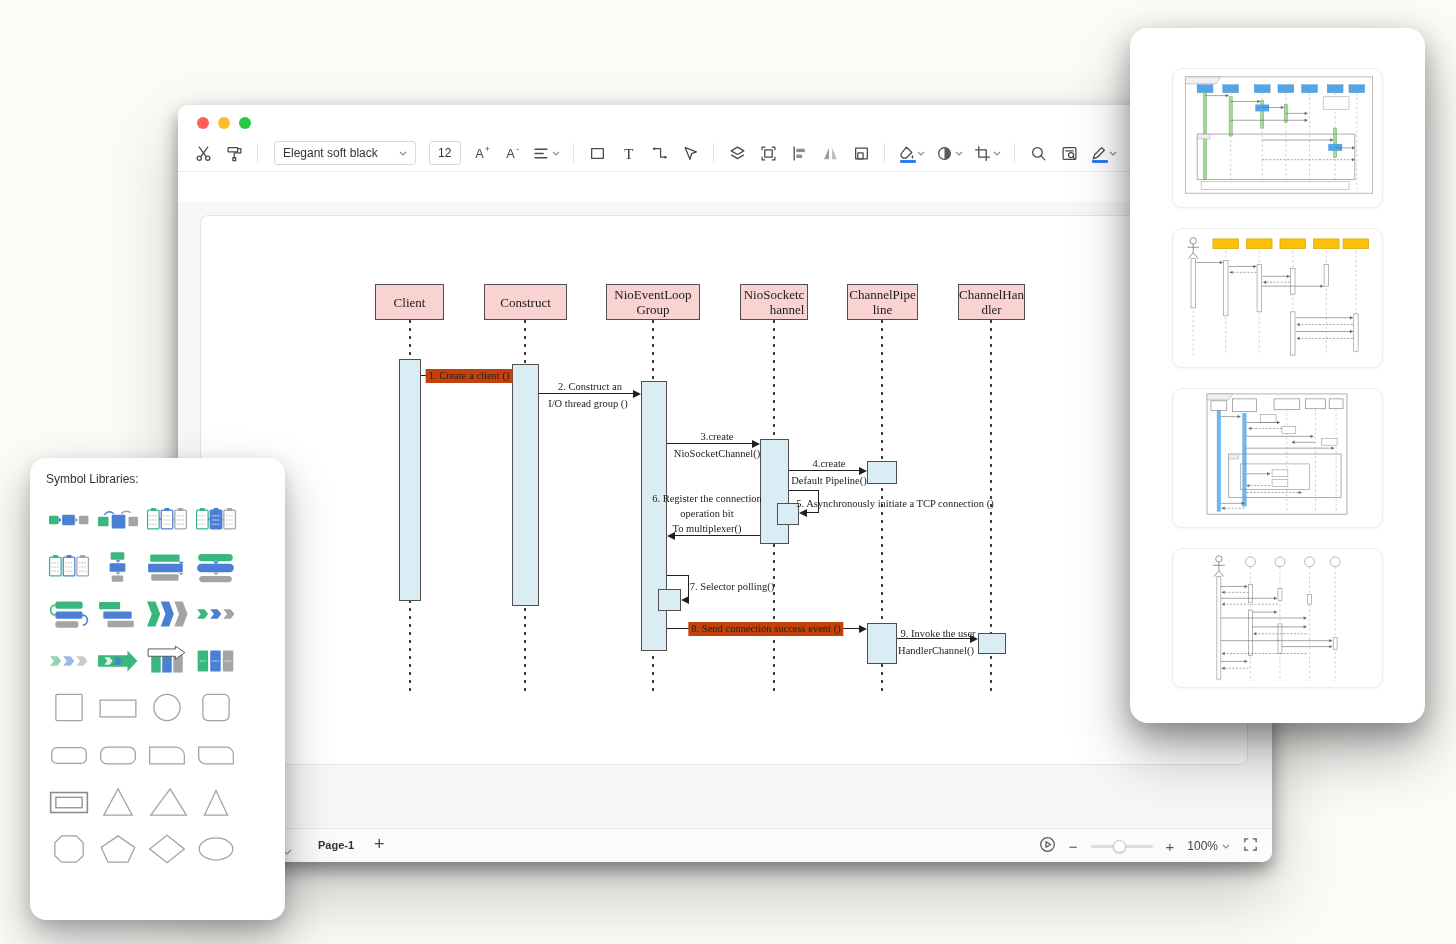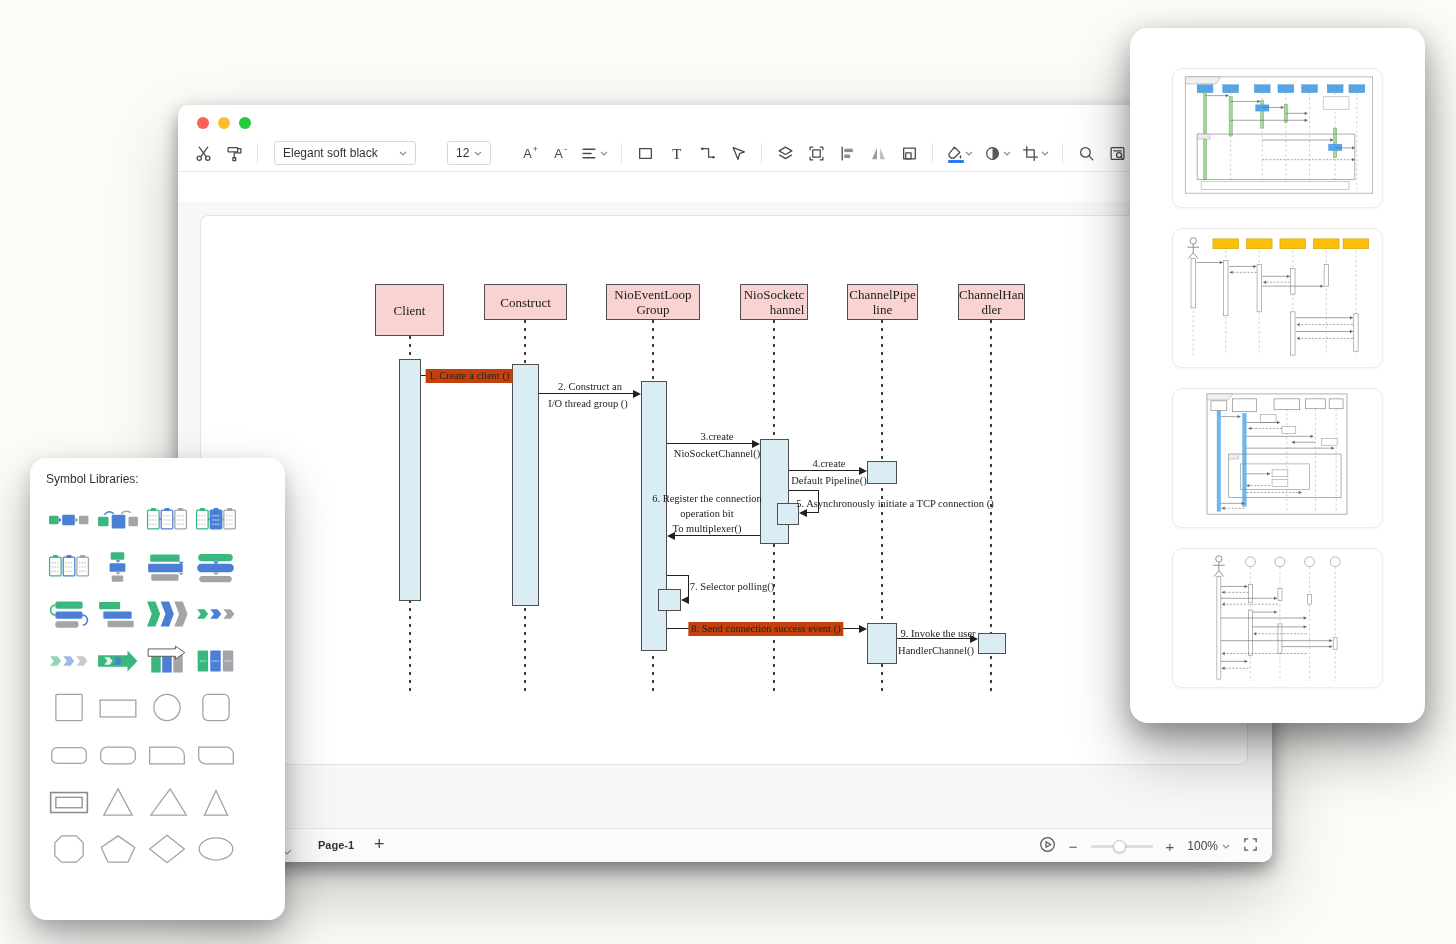--- a/index.html
+++ b/index.html
@@ -18,21 +18,21 @@
     font-size:13px; color:#3d3d3d; border-bottom:1px solid #ececec; }
   .menu-item { cursor:default; }
   .toolbar { height:37px; display:flex; align-items:center; padding-left:12px; gap:5px;
     border-bottom:1px solid #ececec; }
   .tb-btn { min-width:26px; height:26px; display:flex; align-items:center; justify-content:center;
     gap:2px; border-radius:4px; position:relative; padding:0 3px; }
   .tb-div { width:1px; height:20px; background:#e2e2e2; margin:0 5px; flex:none; }
   .tb-select { height:24px; border:1px solid #d8d8d8; border-radius:3px; display:flex;
     align-items:center; padding:0 8px; font-size:12px; color:#333; justify-content:space-between; background:#fff; }
   .font-sel { width:142px; margin:0 6px; }
-  .size-sel { width:44px; margin:0 20px; }
+  .size-sel { width:32px; margin:0 2px;justify-content:flex-end; }
   .underline { position:absolute; left:5px; bottom:3px; width:16px; height:2.6px; border-radius:1px; }
 
   .canvas { position:absolute; top:97px; bottom:34px; left:0; right:0; background:#f6f7f9; overflow:hidden; }
   .page { position:absolute; left:22px; top:13px; width:1048px; height:550px; background:#fff;
     border:1px solid #e2e4e8; border-radius:8px; }
 
   
   .ll-head { position:absolute; border:1.6px solid #4f4f4f; background:#f9d2d2;
     display:flex; align-items:center; justify-content:center; text-align:center;
     font:13px/15px "Liberation Serif", serif; color:#1c1c1c; white-space:pre-line; z-index:3; }
@@ -250,21 +250,21 @@
         </div>
       </div>
     <div class="canvas">
       <div class="page" id="page">
           <div class="ll-dash" style="left: 208px; top: 104px; height: 376px;"></div>
           <div class="ll-dash" style="left: 323px; top: 104px; height: 376px;"></div>
           <div class="ll-dash" style="left: 451px; top: 104px; height: 376px;"></div>
           <div class="ll-dash" style="left: 572px; top: 104px; height: 376px;"></div>
           <div class="ll-dash" style="left: 680px; top: 104px; height: 376px;"></div>
           <div class="ll-dash" style="left: 789px; top: 104px; height: 376px;"></div>
-          <div class="ll-head" style="left: 174px; top: 68px; width: 69px; height: 52px;">Client</div>
+          <div class="ll-head" style="left: 174px; top: 68px; width: 69px; height: 36px;">Client</div>
           <div class="ll-head" style="left: 283px; top: 68px; width: 83px; height: 36px;">Construct</div>
           <div class="ll-head" style="left: 405px; top: 68px; width: 94px; height: 36px;">NioEventLoop
 Group</div>
           <div class="ll-head" style="left: 539px; top: 68px; width: 68px; height: 36px; text-align: right;">NioSocketc
 hannel</div>
           <div class="ll-head" style="left: 646px; top: 68px; width: 71px; height: 36px;">ChannelPipe
 line</div>
           <div class="ll-head" style="left: 757px; top: 68px; width: 67px; height: 36px;">ChannelHan
 dler</div>
           <div class="act" style="left: 198px; top: 143px; width: 22px; height: 242px;"></div>

